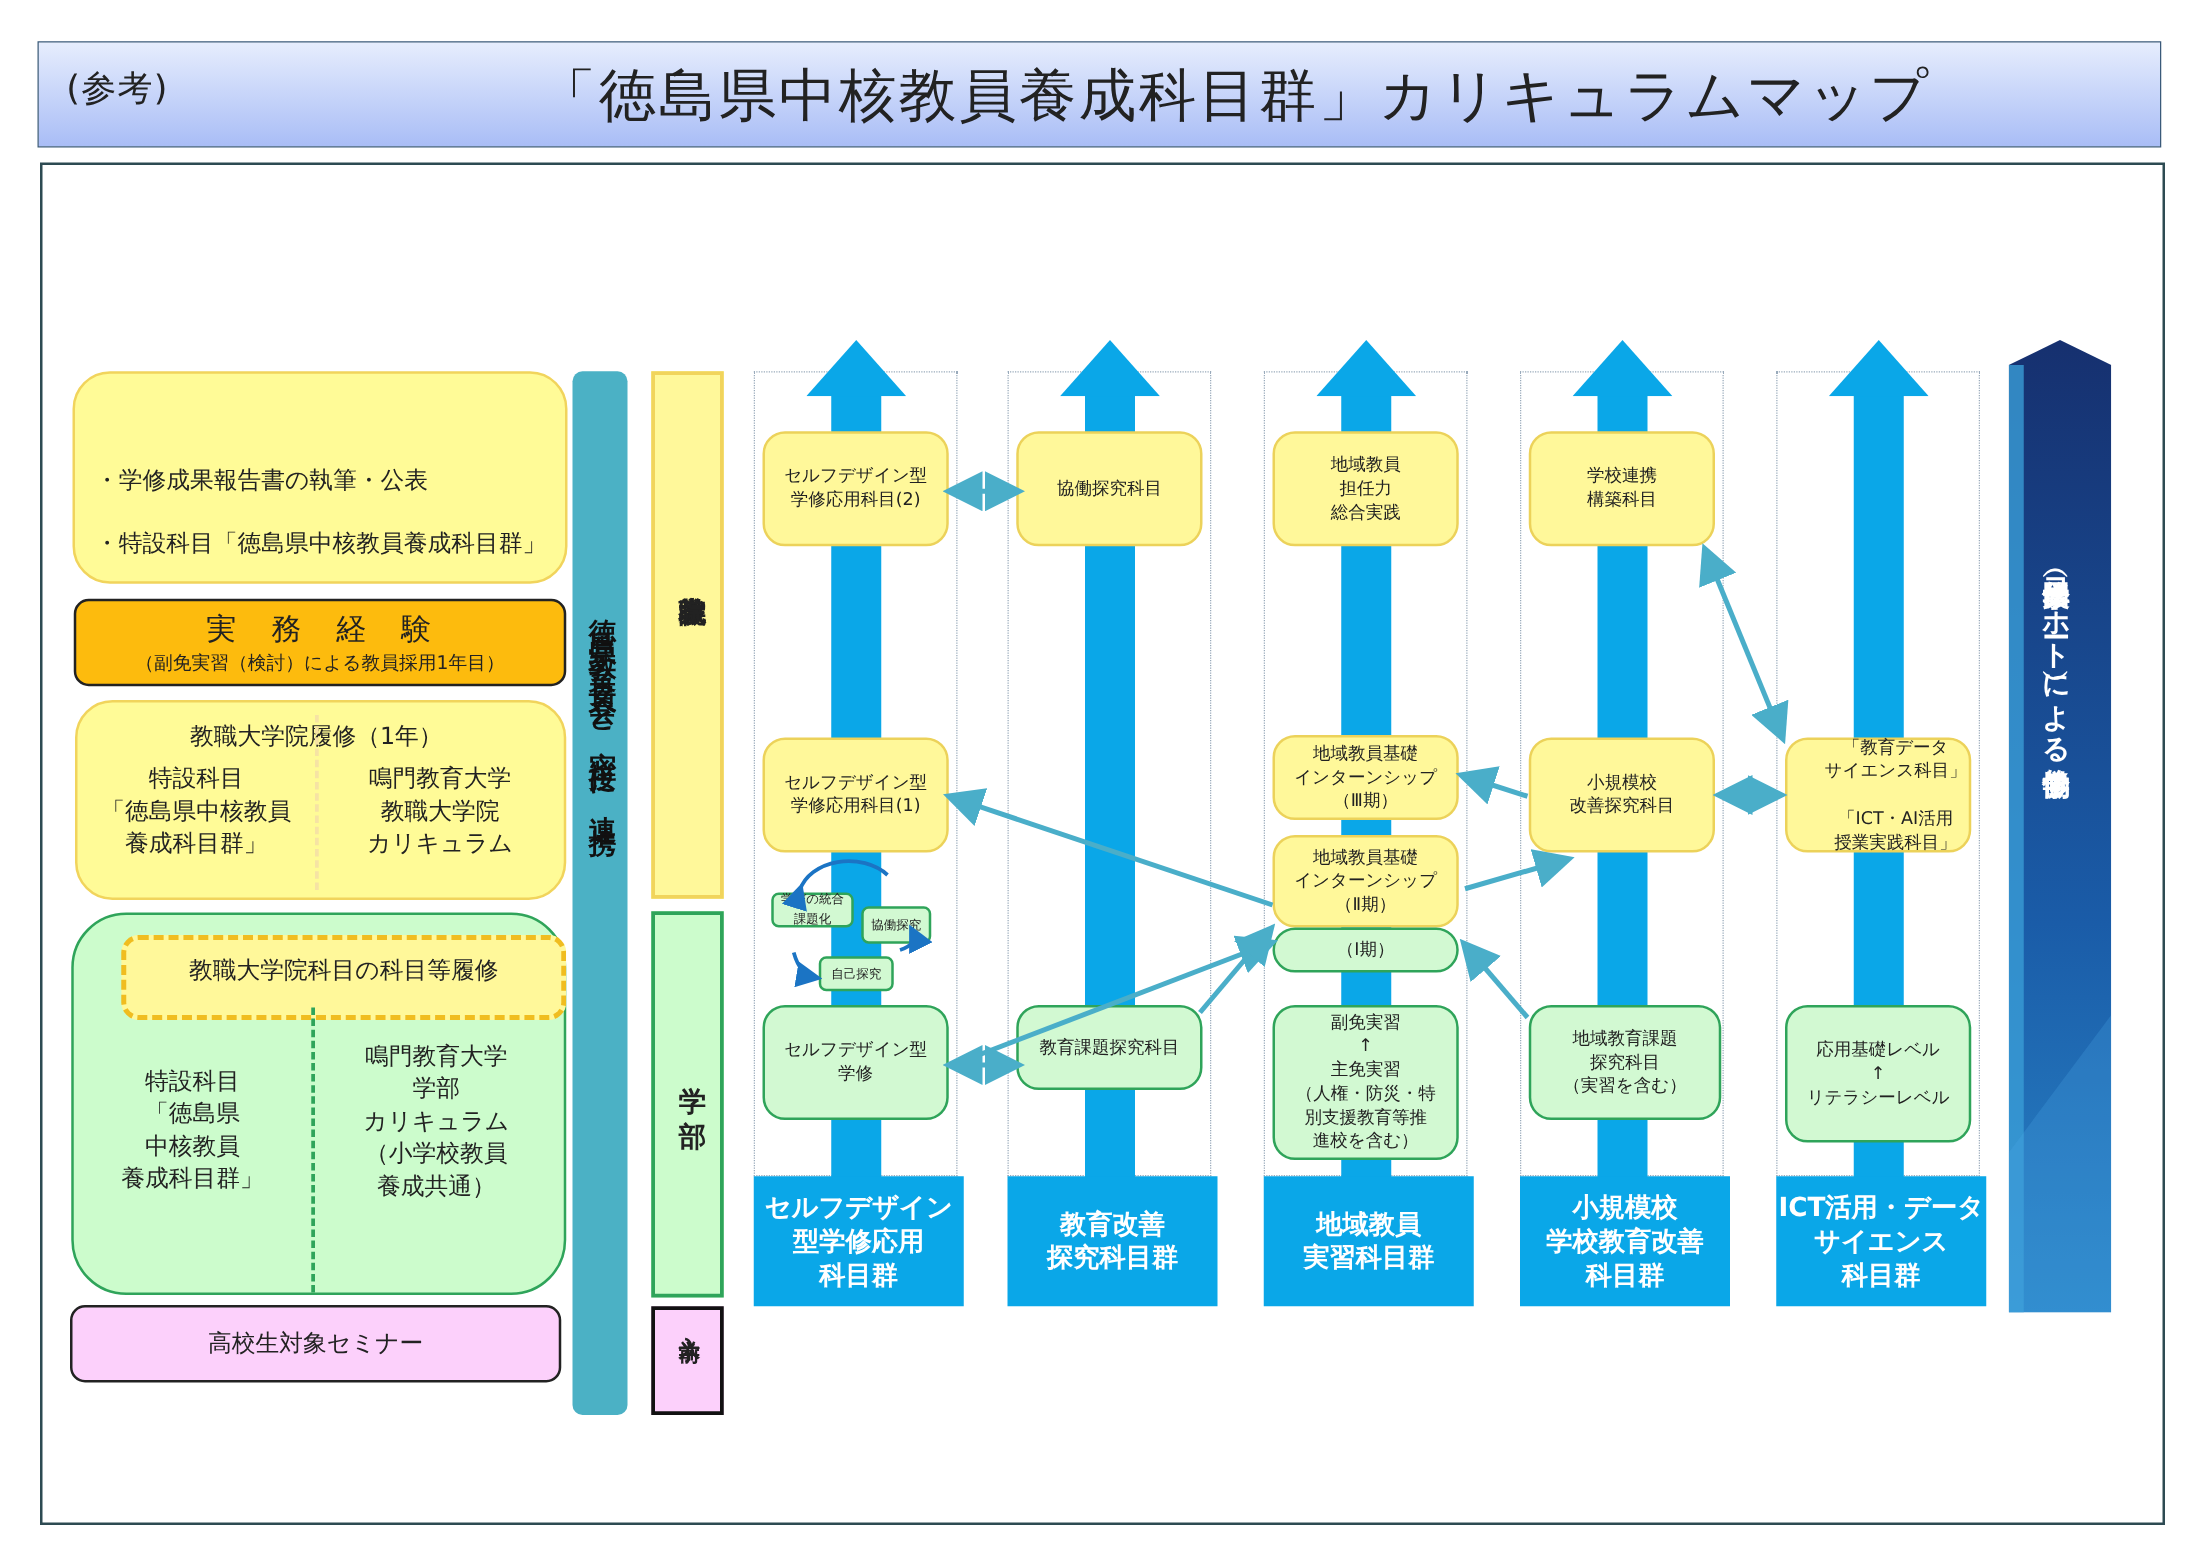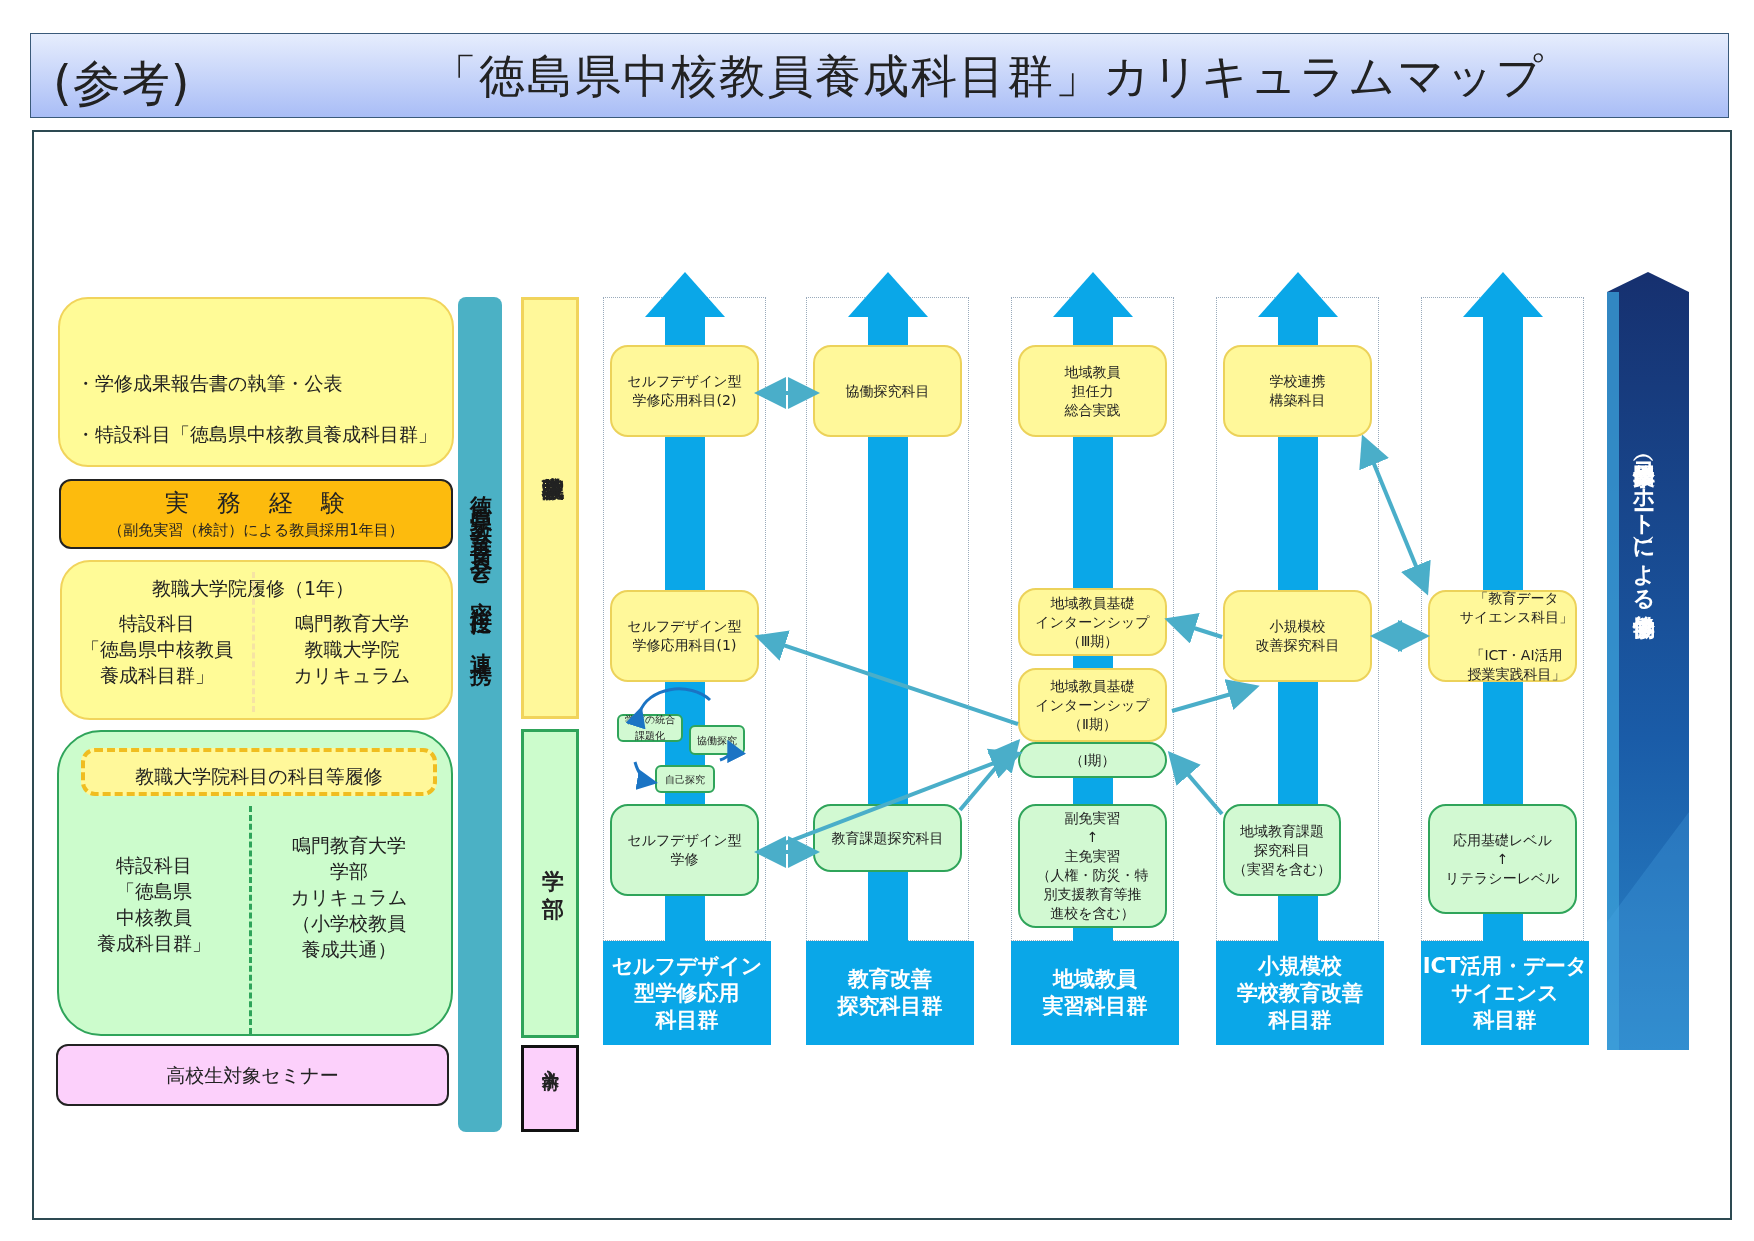--- a/index.html
+++ b/index.html
@@ -1,19 +1,19 @@
 <!DOCTYPE html>
 <html><head>
 <meta charset="utf-8">
 <style>
   html,body{margin:0;padding:0;background:#fff;}
   body{width:1754px;height:1241px;position:relative;overflow:hidden;font-family:"DejaVu Sans","Liberation Sans",sans-serif;color:#222;}
   .abs{position:absolute;box-sizing:border-box;}
   #title-bar{left:30px;top:33px;width:1699px;height:85px;border:1px solid #3a5a7a;background:linear-gradient(#e6edfd,#a9bdf6);}
-  #title-ref{left:22px;top:18px;font-size:48px;letter-spacing:1px;white-space:nowrap;}
+  #title-ref{left:22px;top:18px;font-size:28px;letter-spacing:1px;white-space:nowrap;}
   #title-main{left:400px;top:12px;font-size:46px;letter-spacing:2px;white-space:nowrap;}
   #frame{left:32px;top:130px;width:1700px;height:1090px;border:2px solid #2d4a52;}
   .ybox{background:#fffb97;border:2px solid #f1d45c;border-radius:30px;}
   .gbox{background:#ccfccc;border:2px solid #2fa45a;}
   .txt{position:absolute;white-space:nowrap;}
   .vtext{writing-mode:vertical-rl;text-orientation:upright;font-weight:bold;}
   .col-dot{border:1.5px dotted #9ab;}
   .pipe{background:#0aa7e8;}
   .card{position:absolute;box-sizing:border-box;border-radius:18px;display:flex;align-items:center;justify-content:center;text-align:center;font-size:14px;line-height:19px;white-space:pre-line;}
   .card.y{background:#fff89a;border:2px solid #ecd25a;}
@@ -46,21 +46,21 @@
   <div class="abs" style="left:190px;top:10px;height:140px;border-left:3px dashed #f6e3a4;"></div>
   <div class="abs" style="left:0;top:48px;width:190px;text-align:center;font-size:19px;line-height:26px;white-space:pre-line;">特設科目
 「徳島県中核教員
 養成科目群」</div>
   <div class="abs" style="left:190px;top:48px;width:200px;text-align:center;font-size:19px;line-height:26px;white-space:pre-line;">鳴門教育大学
 教職大学院
 カリキュラム</div>
 </div>
 
 <div class="abs gbox" style="left:57px;top:730px;width:396px;height:306px;border-radius:44px;">
-  <div class="abs" style="left:22px;top:16px;width:356px;height:48px;border:4px dashed #f0bd20;border-radius:14px;background:#fff89a;text-align:center;font-size:19px;line-height:48px;">教職大学院科目の科目等履修</div>
+  <div class="abs" style="left:38px;top:16px;width:356px;height:68px;border:4px dashed #f0bd20;border-radius:14px;background:#fff89a;text-align:center;font-size:19px;line-height:48px;">教職大学院科目の科目等履修</div>
   <div class="abs" style="left:190px;top:74px;height:228px;border-left:3px dashed #2fa45a;"></div>
   <div class="abs" style="left:0;top:120px;width:190px;text-align:center;font-size:19px;line-height:26px;white-space:pre-line;">特設科目
 「徳島県
 中核教員
 養成科目群」</div>
   <div class="abs" style="left:190px;top:100px;width:200px;text-align:center;font-size:19px;line-height:26px;white-space:pre-line;">鳴門教育大学
 学部
 カリキュラム
 （小学校教員
 養成共通）</div>
@@ -134,21 +134,21 @@
     <svg width="80" height="45" style="position: absolute; left: 1257.5px; top: 272px;">
       <polygon points="0,45 40,0 80,45" fill="#0aa7e8"></polygon>
     </svg>
     <div class="foot" style="left: 1216px; top: 941px; width: 168px; height: 104px;">小規模校
 学校教育改善
 科目群</div>
     <div class="card y" style="left: 1223px; top: 345px; width: 149px; height: 92px;">学校連携
 構築科目</div>
     <div class="card y" style="left: 1223px; top: 590px; width: 149px; height: 92px;">小規模校
 改善探究科目</div>
-    <div class="card g" style="left: 1223px; top: 804px; width: 118px; height: 92px;">地域教育課題
+    <div class="card g" style="left: 1223px; top: 804px; width: 154px; height: 92px;">地域教育課題
 探究科目
 （実習を含む）</div>
     <div class="abs col-dot" style="left: 1421px; top: 297px; width: 163px; height: 644px;"></div>
     <div class="abs pipe" style="left: 1482.5px; top: 315px; width: 40px; height: 630px;"></div>
     <svg width="80" height="45" style="position: absolute; left: 1462.5px; top: 272px;">
       <polygon points="0,45 40,0 80,45" fill="#0aa7e8"></polygon>
     </svg>
     <div class="foot" style="left: 1421px; top: 941px; width: 168px; height: 104px;">ICT活用・データ
 サイエンス
 科目群</div>

